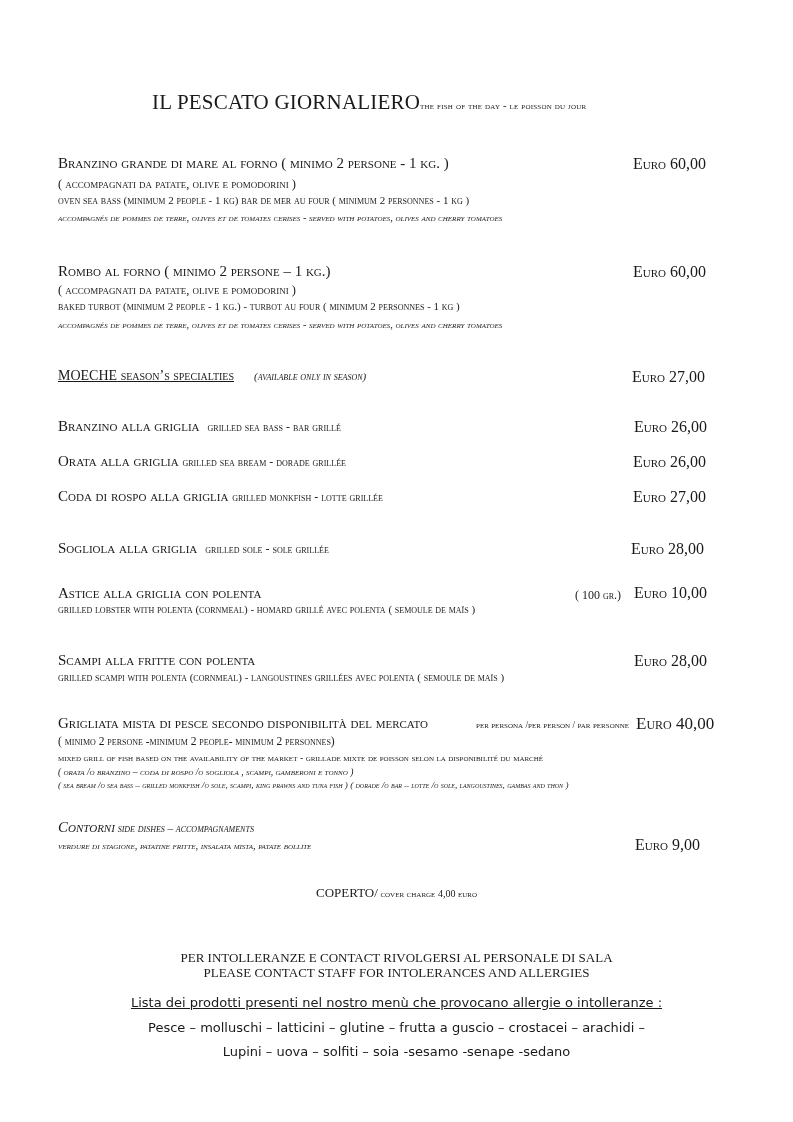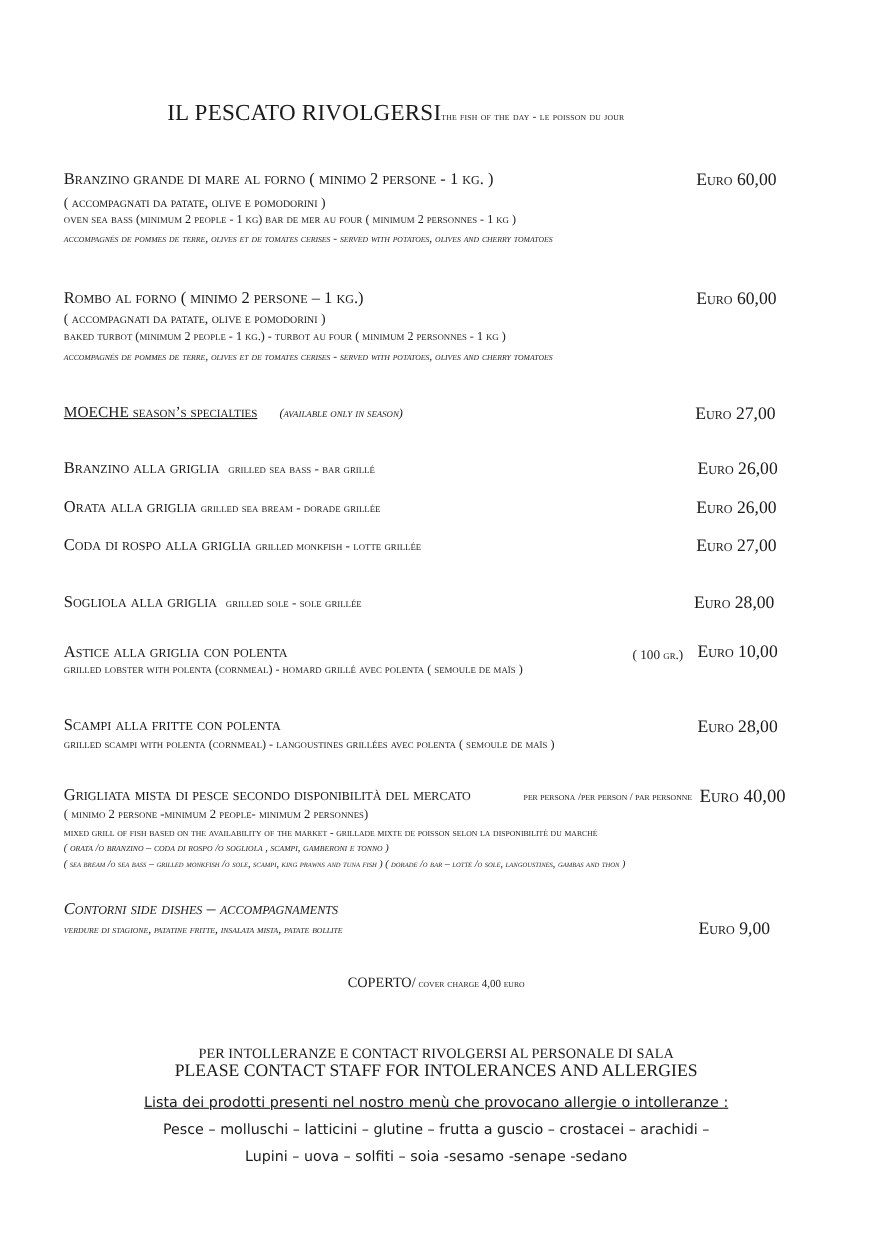--- a/index.html
+++ b/index.html
@@ -15,21 +15,21 @@
   .price { font-size: 16px; font-variant: small-caps; }
   .subnote { font-size: 12px; font-variant: small-caps; text-transform: lowercase; }
   .underline { text-decoration: underline; }
   .center { left: 0; width: 793px; text-align: center; }
   .sans { font-family: "DejaVu Sans", "Liberation Sans", sans-serif; }
 </style>
 </head>
 <body>
 
 <div class="abs title">
-  <span>IL PESCATO RIVOLGERSI</span><span class="sub">THE FISH OF THE DAY - LE POISSON DU JOUR</span>
+  <span>IL PESCATO GIORNALIERO</span><span class="sub">THE FISH OF THE DAY - LE POISSON DU JOUR</span>
 </div>
 
 <div>
   <div class="abs name" style="left:58px; top:155px;"><span>Branzino grande di mare al forno</span><span class="note"> ( minimo 2 persone -  1 kg. )</span></div>
   <div class="abs l2" style="left:58px; top:177px;">( accompagnati da patate, olive e pomodorini )</div>
   <div class="abs l3" style="left:58px; top:194px; font-size:11px;">oven sea bass (minimum 2 people - 1 kg) bar de mer au four ( minimum 2 personnes - 1 kg )</div>
   <div class="abs it" style="left:58px; top:212px;">accompagnés de pommes de terre, olives et de tomates cerises - served with potatoes, olives and cherry tomatoes</div>
   <div class="abs price" style="left:633px; top:155px;">Euro 60,00</div>
 </div>
 
@@ -83,27 +83,27 @@
   <div class="abs name" style="left:58px; top:715px;">Grigliata mista di pesce secondo disponibilità del mercato</div>
   <div class="abs subnote" style="left:476px; top:720px; font-size:9.5px;">per persona /per person / par personne</div>
   <div class="abs price" style="left:636px; top:714px; font-size:17px;">Euro 40,00</div>
   <div class="abs l2" style="left:58px; top:735px; font-size:11.5px;">( minimo 2 persone -minimum 2 people- minimum 2 personnes)</div>
   <div class="abs l3" style="left:58px; top:752px; font-size:10px;">mixed grill of fish based on the availability of the market - grillade mixte de poisson selon la disponibilité du marché</div>
   <div class="abs it" style="left:58px; top:767px; font-size:9.5px;">( orata  /o branzino – coda di rospo /o sogliola ,   scampi, gamberoni e tonno )</div>
   <div class="abs it" style="left:58px; top:780px; font-size:9.2px;">( sea bream /o sea bass – grilled monkfish /o sole,   scampi, king prawns and tuna fish ) ( dorade /o bar – lotte /o sole, langoustines, gambas and thon )</div>
 </div>
 
 <div>
-  <div class="abs" style="left:58px; top:818px; font-style:italic; font-variant:small-caps;"><span style="font-size:15px;">Contorni</span><span style="font-size:16px; text-transform:lowercase;font-style:italic;"> side dishes – accompagnaments</span></div>
+  <div class="abs" style="left:58px; top:818px; font-style:italic; font-variant:small-caps;"><span style="font-size:15px;">Contorni</span><span style="font-size:11px; text-transform:lowercase;font-style:italic;"> side dishes – accompagnaments</span></div>
   <div class="abs it" style="left:58px; top:840px; font-size:10.5px;">verdure di stagione, patatine fritte, insalata mista, patate bollite</div>
   <div class="abs price" style="left:635px; top:836px;">Euro 9,00</div>
 </div>
 
 <div class="abs center" style="top:885px; font-size:13px;">
   <span>COPERTO/</span><span class="subnote" style="font-size:10px;"> cover charge 4,00 euro</span>
 </div>
 
 <div class="abs center" style="top:950px; font-size:13px;">PER INTOLLERANZE E CONTACT RIVOLGERSI AL PERSONALE DI SALA</div>
-<div class="abs center" style="top:965px; font-size:16px;">PLEASE CONTACT STAFF FOR INTOLERANCES AND ALLERGIES</div>
+<div class="abs center" style="top:965px; font-size:13px;">PLEASE CONTACT STAFF FOR INTOLERANCES AND ALLERGIES</div>
 
 <div class="abs center sans underline" style="top:995px; font-size:13px;">Lista dei prodotti presenti nel nostro menù che provocano allergie o intolleranze :</div>
 <div class="abs center sans" style="top:1020px; font-size:13px;">Pesce – molluschi – latticini – glutine – frutta a guscio – crostacei – arachidi –</div>
 <div class="abs center sans" style="top:1044px; font-size:13px;">Lupini – uova – solfiti – soia -sesamo -senape -sedano</div>
 
 </body></html>

